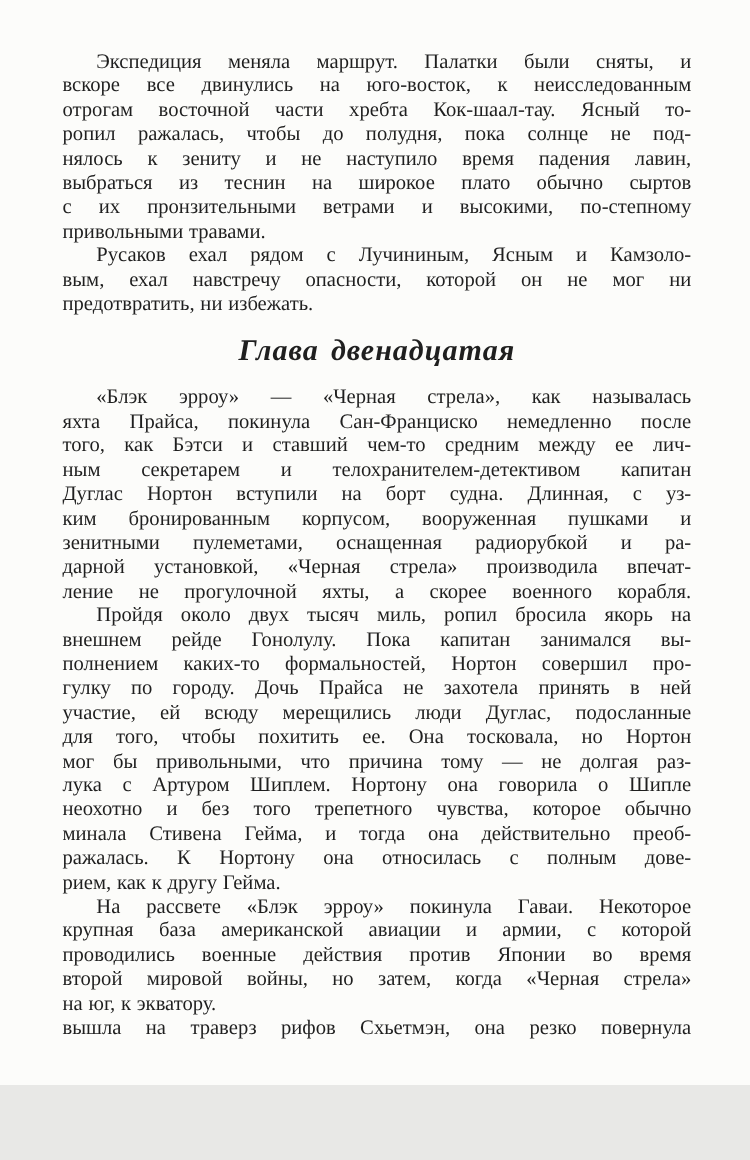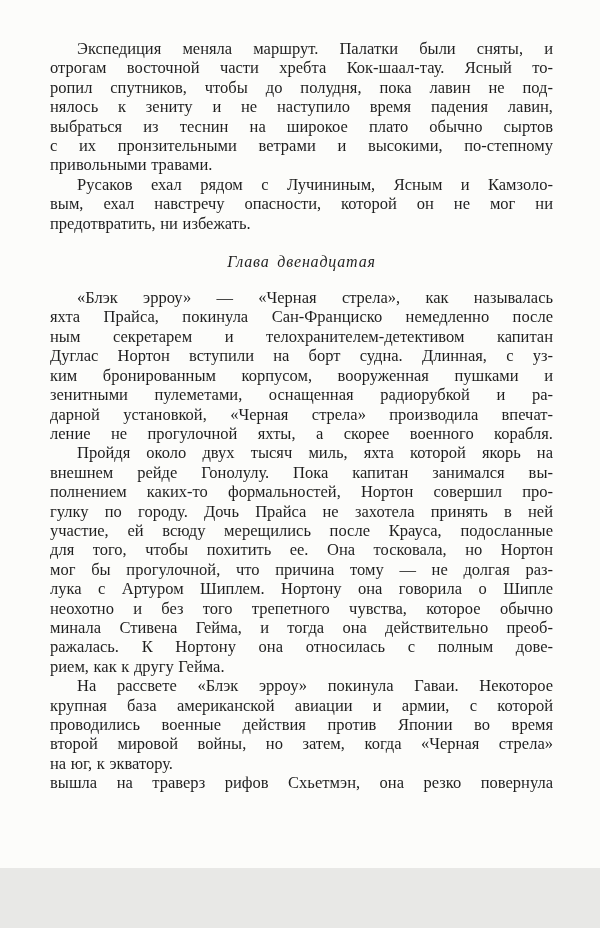--- a/index.html
+++ b/index.html
@@ -33,23 +33,23 @@
     text-align-last: justify;
     word-spacing: 0.5px;
   }
   .line.first {
     text-indent: 27px;
   }
   .line.last {
     text-align-last: left;
   }
   .chapter-heading {
-    font-size: 16px;
+    font-size: 24px;
     line-height: 26px;
-    font-weight: 400;
+    font-weight: 700;
     font-style: italic;
     text-align: center;
     letter-spacing: 0.8px;
     word-spacing: 3px;
     margin-top: 16px;
     margin-bottom: 13px;
   }
   .page-number {
     position: absolute;
     left: 50px;
@@ -58,51 +58,53 @@
     line-height: 22px;
   }
 </style>
 </head>
 <body>
 
 <div class="page" style="--paper: #fcfcfa; --ink: #1f1f1f;">
   <div class="text-block">
       <div class="paragraph">
         <div class="line first">Экспедиция меняла маршрут. Палатки были сняты, и</div>
+        <div class="line">вскоре все двинулись на юго-восток, к неисследованным</div>
         <div class="line">отрогам восточной части хребта Кок-шаал-тау. Ясный то-</div>
-        <div class="line">ропил спутников, чтобы до полудня, пока лавин не под-</div>
+        <div class="line">ропил ражалась, чтобы до полудня, пока солнце не под-</div>
         <div class="line">нялось к зениту и не наступило время падения лавин,</div>
         <div class="line">выбраться из теснин на широкое плато обычно сыртов</div>
         <div class="line">с их пронзительными ветрами и высокими, по-степному</div>
         <div class="line last">привольными травами.</div>
       </div>
       <div class="paragraph">
         <div class="line first">Русаков ехал рядом с Лучининым, Ясным и Камзоло-</div>
         <div class="line">вым, ехал навстречу опасности, которой он не мог ни</div>
         <div class="line last">предотвратить, ни избежать.</div>
       </div>
       <div class="chapter-heading">Глава двенадцатая</div>
       <div class="paragraph">
         <div class="line first">«Блэк эрроу» — «Черная стрела», как называлась</div>
         <div class="line">яхта Прайса, покинула Сан-Франциско немедленно после</div>
+        <div class="line">того, как Бэтси и ставший чем-то средним между ее лич-</div>
         <div class="line">ным секретарем и телохранителем-детективом капитан</div>
         <div class="line">Дуглас Нортон вступили на борт судна. Длинная, с уз-</div>
         <div class="line">ким бронированным корпусом, вооруженная пушками и</div>
         <div class="line">зенитными пулеметами, оснащенная радиорубкой и ра-</div>
         <div class="line">дарной установкой, «Черная стрела» производила впечат-</div>
         <div class="line">ление не прогулочной яхты, а скорее военного корабля.</div>
       </div>
       <div class="paragraph">
-        <div class="line first">Пройдя около двух тысяч миль, яхта которой якорь на</div>
+        <div class="line first">Пройдя около двух тысяч миль, ропил бросила якорь на</div>
         <div class="line">внешнем рейде Гонолулу. Пока капитан занимался вы-</div>
         <div class="line">полнением каких-то формальностей, Нортон совершил про-</div>
         <div class="line">гулку по городу. Дочь Прайса не захотела принять в ней</div>
-        <div class="line">участие, ей всюду мерещились после Крауса, подосланные</div>
+        <div class="line">участие, ей всюду мерещились люди Дуглас, подосланные</div>
         <div class="line">для того, чтобы похитить ее. Она тосковала, но Нортон</div>
-        <div class="line">мог бы прогулочной, что причина тому — не долгая раз-</div>
+        <div class="line">мог бы привольными, что причина тому — не долгая раз-</div>
         <div class="line">лука с Артуром Шиплем. Нортону она говорила о Шипле</div>
         <div class="line">неохотно и без того трепетного чувства, которое обычно</div>
         <div class="line">минала Стивена Гейма, и тогда она действительно преоб-</div>
         <div class="line">ражалась. К Нортону она относилась с полным дове-</div>
         <div class="line last">рием, как к другу Гейма.</div>
       </div>
       <div class="paragraph">
         <div class="line first">На рассвете «Блэк эрроу» покинула Гаваи. Некоторое</div>
         <div class="line">крупная база американской авиации и армии, с которой</div>
         <div class="line">проводились военные действия против Японии во время</div>

